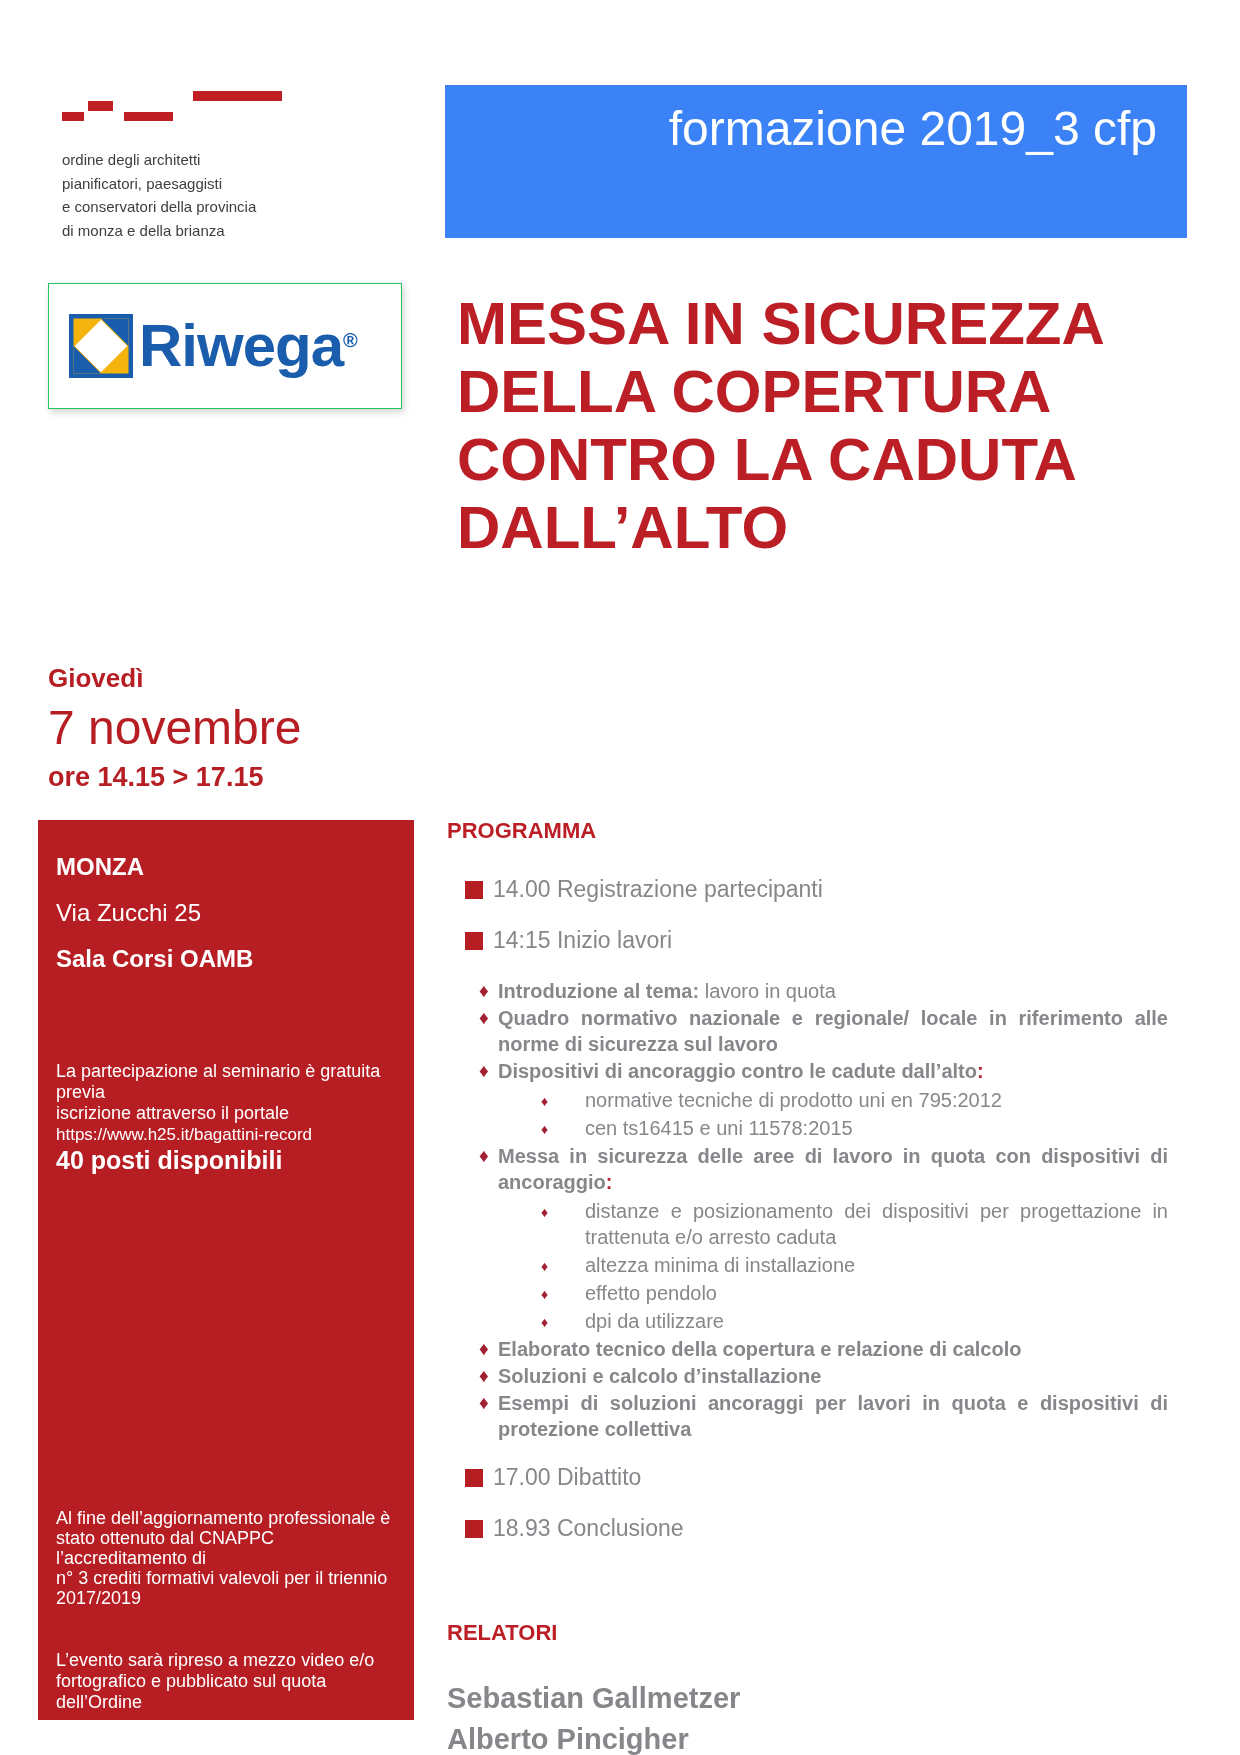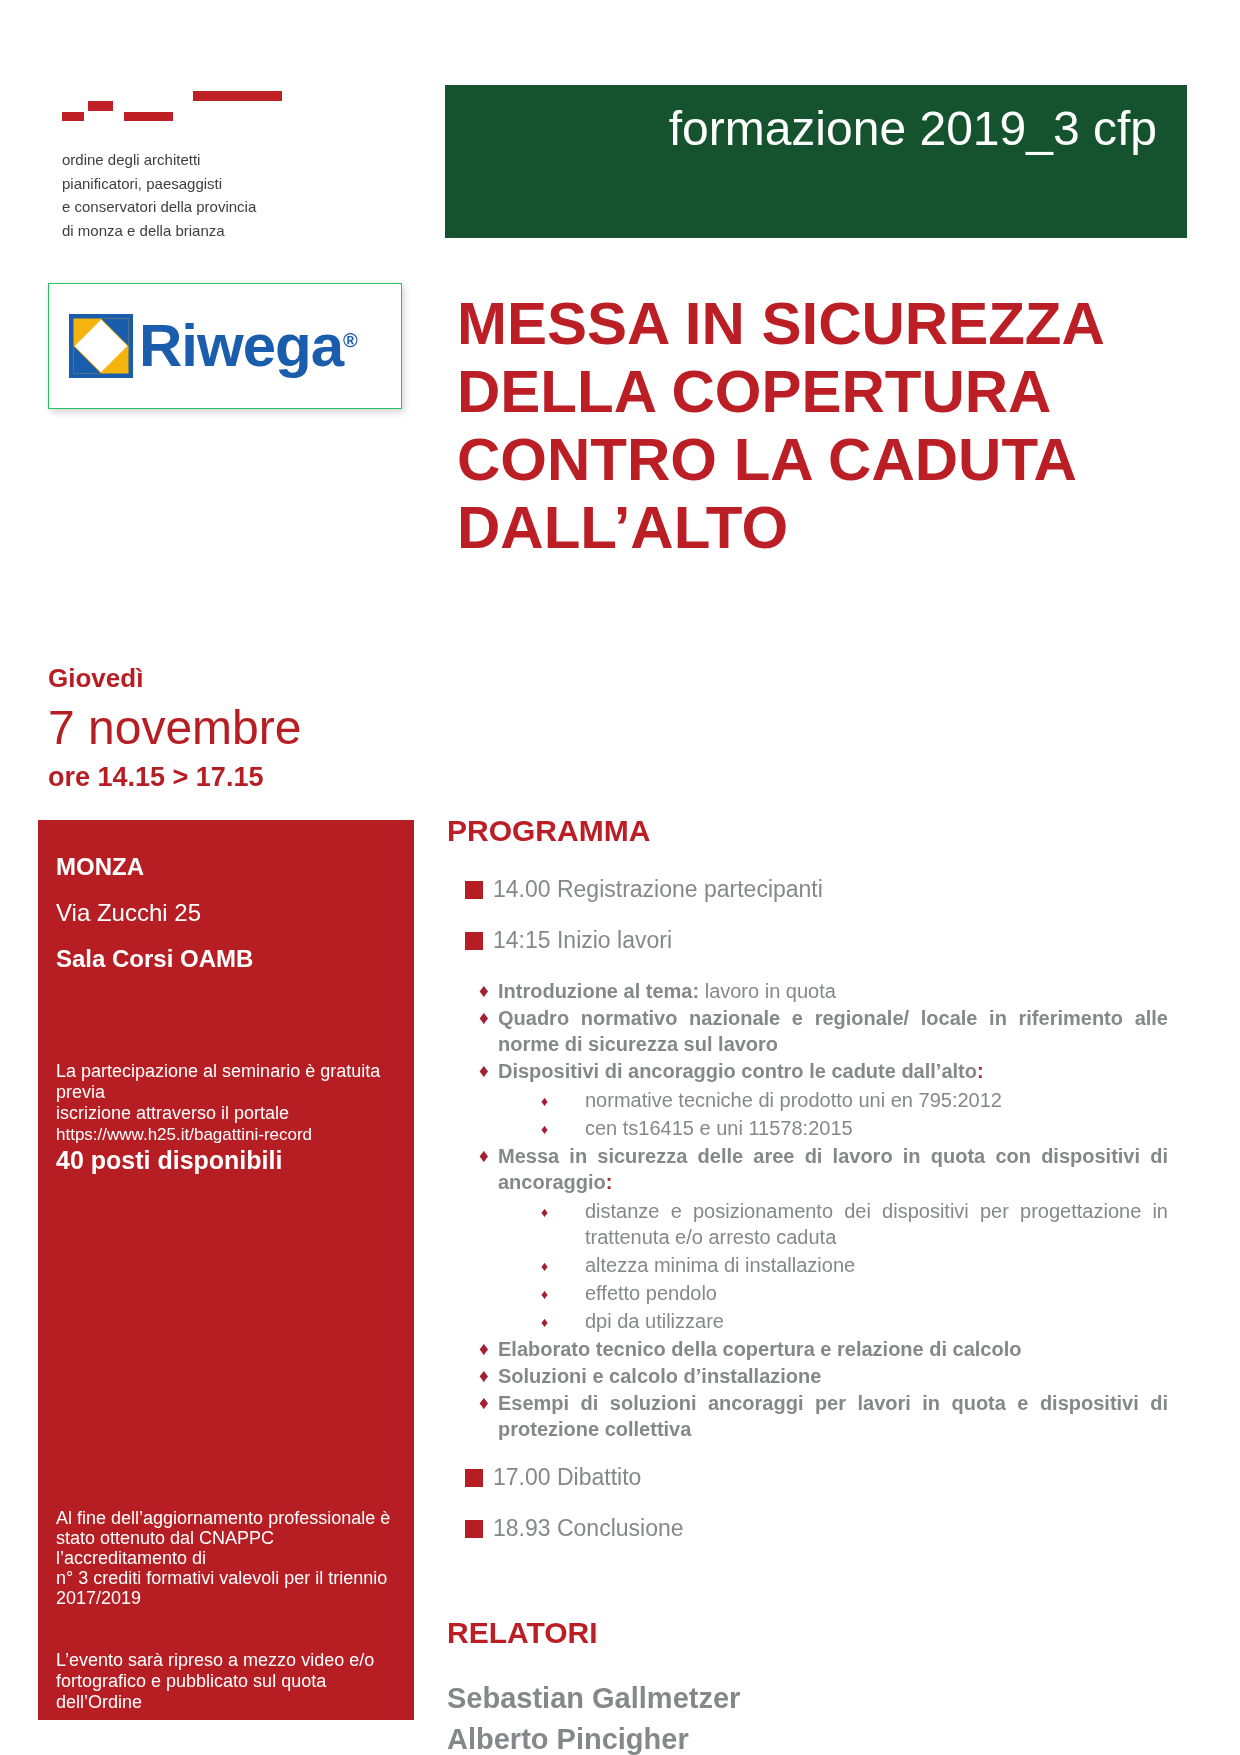--- a/index.html
+++ b/index.html
@@ -16,21 +16,21 @@
   .marks i { position:absolute; display:block; background:#bf2026; }
   .m1 { left:0;   top:24px; width:22px; height:9px; }
   .m2 { left:26px; top:13px; width:25px; height:10px; }
   .m3 { left:62px; top:24px; width:49px; height:9px; }
   .m4 { left:131px; top:3px; width:89px; height:10px; }
   .org-lines { margin-top:18px; font-size:15px; line-height:23.5px; color:#3e3e3d; }
 
   
   .banner {
     position:absolute; left:445px; top:85px; width:742px; height:153px;
-    background:#14532d; color:#ffffff; text-align:right;
+    background:#3b82f6; color:#ffffff; text-align:right;
     font-size:48px; padding:16px 30px 0 0;
   }
 
   
   .riwega-box {
     position:absolute; left:48px; top:283px; width:354px; height:126px;
     background:#ffffff; border:1px solid #22c55e;
     box-shadow:2px 3px 7px rgba(0,0,0,0.18);
     display:flex; align-items:center; padding-left:20px;
   }
@@ -61,21 +61,21 @@
   .venue { position:absolute; left:18px; top:24px; font-size:24px; line-height:46px; }
   .bold { font-weight:bold; }
   .registration { position:absolute; left:18px; top:241px; width:350px; font-size:18px; line-height:21px; }
   .registration .url { font-size:17px; line-height:21px; }
   .seats { position:absolute; left:18px; top:326px; font-size:25px; font-weight:bold; }
   .accreditation { position:absolute; left:18px; top:688px; width:350px; font-size:18px; line-height:20px; }
   .recording { position:absolute; left:18px; top:830px; width:350px; font-size:18px; line-height:21px; }
 
   
   .program { position:absolute; left:447px; top:812px; width:721px; }
-  .section-heading { font-size:30px; font-weight:bold; color:#bb1f25; line-height:38px; }
+  .section-heading { font-size:22px; font-weight:bold; color:#bb1f25; line-height:38px; }
   .program .section-heading { margin-bottom:26px; }
   .sq-item {
     display:flex; align-items:center; margin:0 0 24px 18px;
     font-size:23px; color:#85878a; line-height:27px;
   }
   .sq { display:inline-block; width:18px; height:18px; background:#b71e24; margin-right:10px; flex:0 0 auto; }
   .diamonds { margin:20px 0 0 34px; }
   .d-item {
     position:relative; padding-left:17px; font-size:20px; line-height:26px;
     color:#85878a; margin-bottom:1px;

